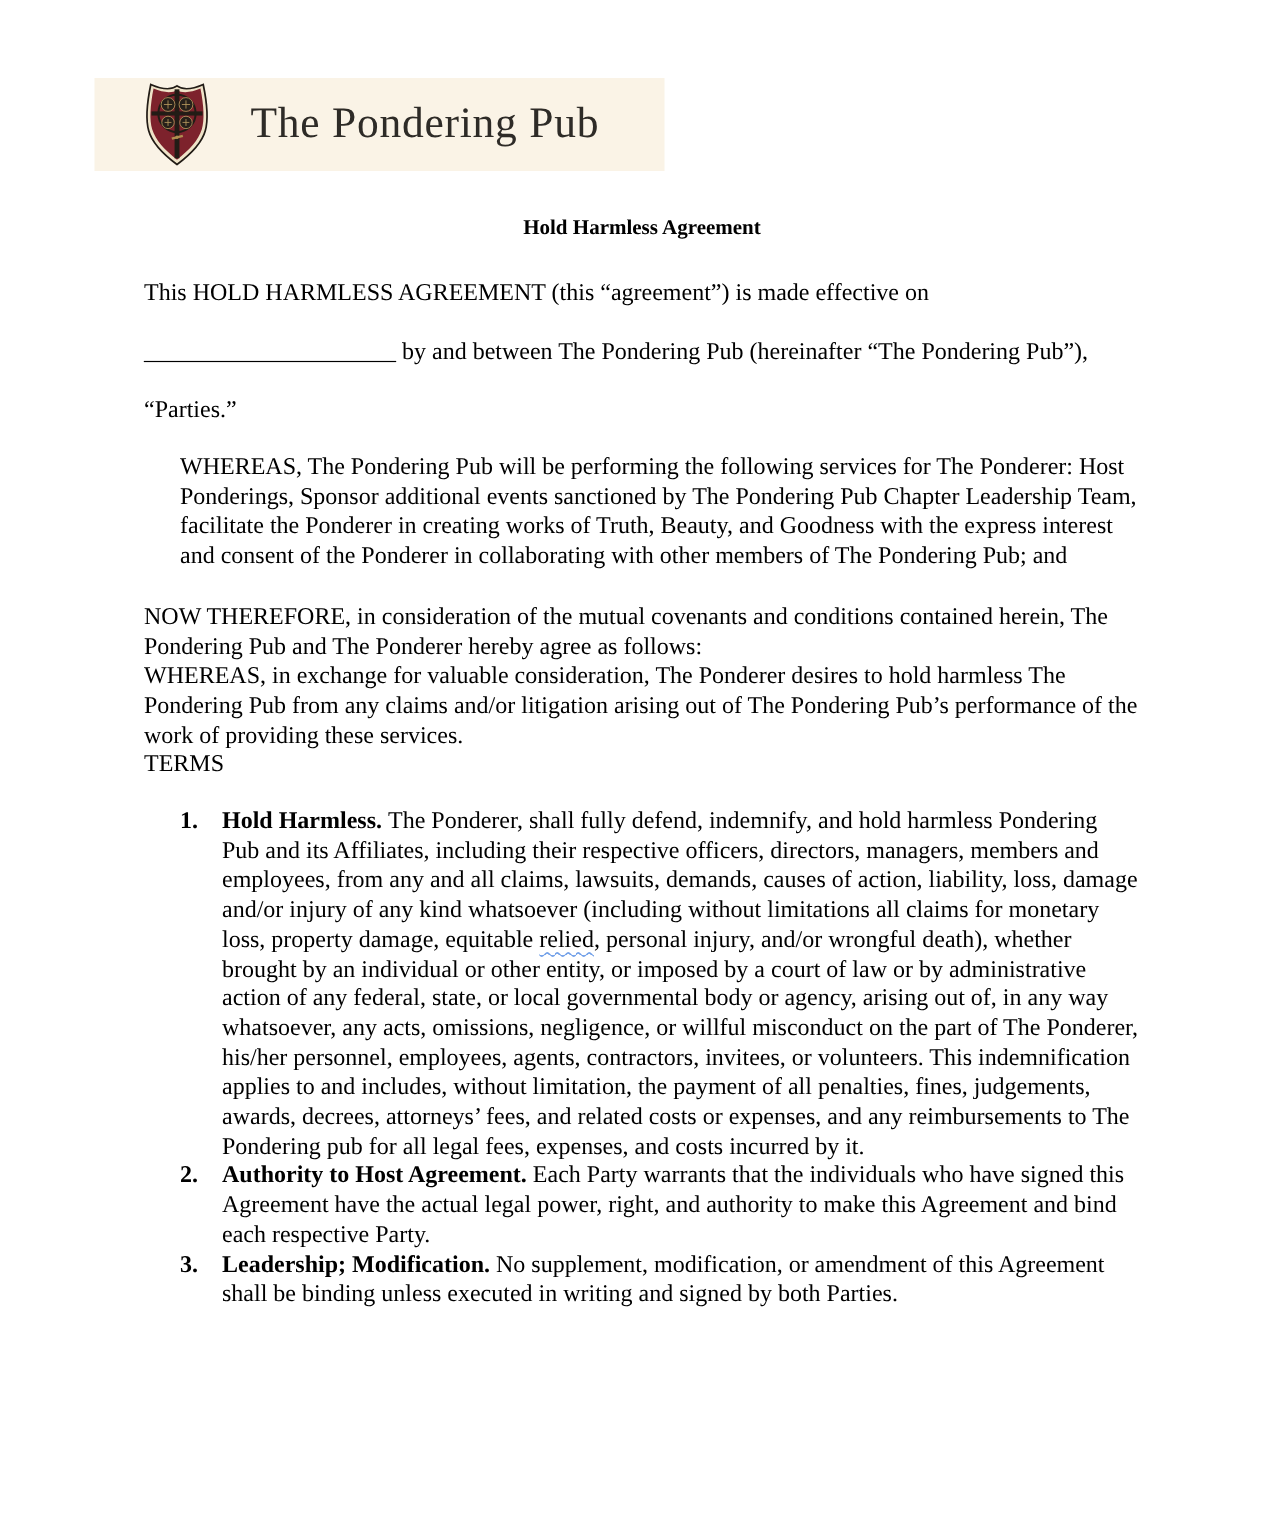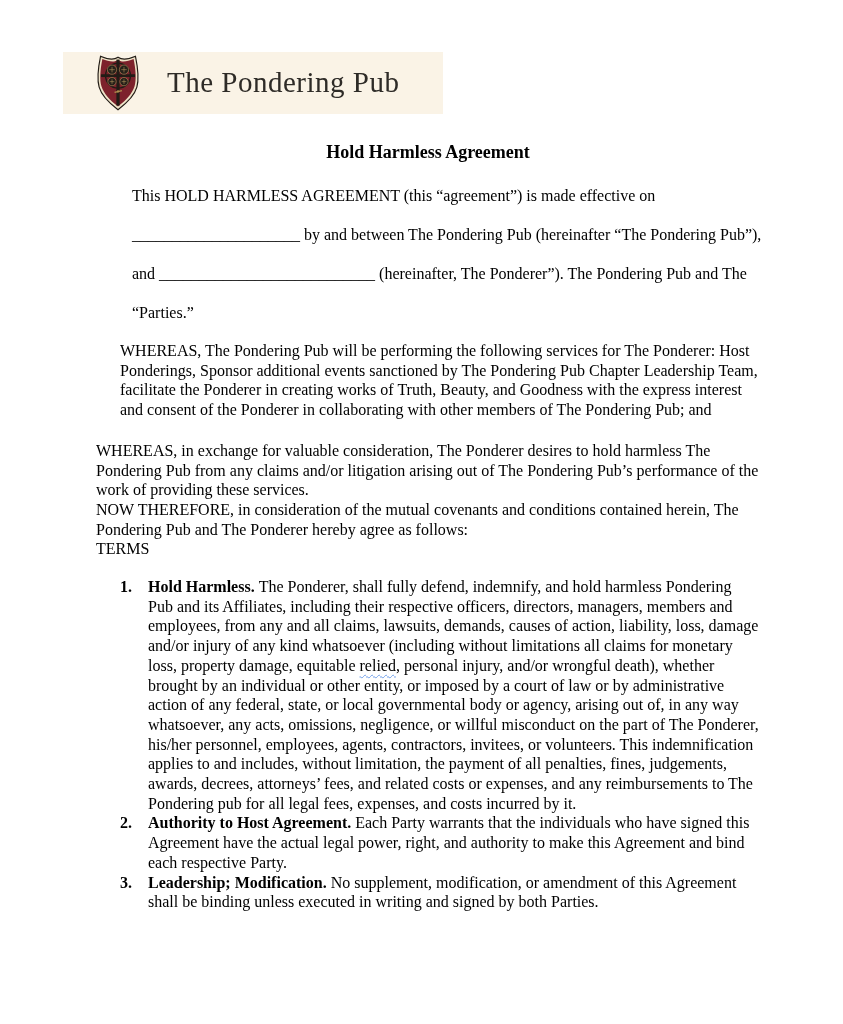--- a/index.html
+++ b/index.html
@@ -46,30 +46,29 @@
   .content {
     position: absolute;
     left: 96px;
     top: 143px;
     width: 664px;
     font-size: 16px;
   }
   .doc-title {
     text-align: center;
     font-weight: bold;
-    font-size: 18px;
+    font-size: 14px;
     line-height: 19px;
   }
   .intro {
     margin-top: 14px;
   }
   .intro-line {
     line-height: 39px;
     white-space: nowrap;
-    margin-left: 36px;
   }
   .para {
     line-height: 19.7px;
   }
   .recital-1 { margin-top: 9px; margin-left: 24px; }
   .block-2 { margin-top: 21px; }
 
   
   .terms-list { margin-top: 18px; }
   .term-item {
@@ -124,29 +123,28 @@
   <div class="logo-text">The Pondering Pub</div>
 </div>
 
 <div class="content">
 
   <div class="doc-title">Hold Harmless Agreement</div>
 
   <div class="intro">
     <div class="intro-line">This HOLD HARMLESS AGREEMENT (this “agreement”) is made effective on</div>
     <div class="intro-line">_____________________ by and between The Pondering Pub (hereinafter “The Pondering Pub”),</div>
-    <div class="intro-line">and ___________________________ (hereinafter, The Ponderer”). The Pondering Pub and The</div>
     <div class="intro-line">“Parties.”</div>
   </div>
 
   <div class="para recital-1">WHEREAS, The Pondering Pub will be performing the following services for The Ponderer: Host Ponderings, Sponsor additional events sanctioned by The Pondering Pub Chapter Leadership Team, facilitate the Ponderer in creating works of Truth, Beauty, and Goodness with the express interest and consent of the Ponderer in collaborating with other members of The Pondering Pub; and</div>
 
   <div class="block-2">
+    <div class="para">NOW THEREFORE, in consideration of the mutual covenants and conditions contained herein, The Pondering Pub and The Ponderer hereby agree as follows:</div>
     <div class="para">WHEREAS, in exchange for valuable consideration, The Ponderer desires to hold harmless The Pondering Pub from any claims and/or litigation arising out of The Pondering Pub’s performance of the work of providing these services.</div>
-    <div class="para">NOW THEREFORE, in consideration of the mutual covenants and conditions contained herein, The Pondering Pub and The Ponderer hereby agree as follows:</div>
     <div class="para">TERMS</div>
   </div>
 
   <div class="terms-list">
 
     <div class="term-item">
       <span class="term-num">1.</span>
       <span class="term-heading">Hold Harmless. </span>
       <span>The Ponderer, shall fully defend, indemnify, and hold harmless Pondering Pub and its Affiliates, including their respective officers, directors, managers, members and employees, from any and all claims, lawsuits, demands, causes of action, liability, loss, damage and/or injury of any kind whatsoever (including without limitations all claims for monetary loss, property damage, equitable </span><span class="squiggle">relied</span><span>, personal injury, and/or wrongful death), whether brought by an individual or other entity, or imposed by a court of law or by administrative action of any federal, state, or local governmental body or agency, arising out of, in any way whatsoever, any acts, omissions, negligence, or willful misconduct on the part of The Ponderer, his/her personnel, employees, agents, contractors, invitees, or volunteers. This indemnification applies to and includes, without limitation, the payment of all penalties, fines, judgements, awards, decrees, attorneys’ fees, and related costs or expenses, and any reimbursements to The Pondering pub for all legal fees, expenses, and costs incurred by it.</span>
     </div>

